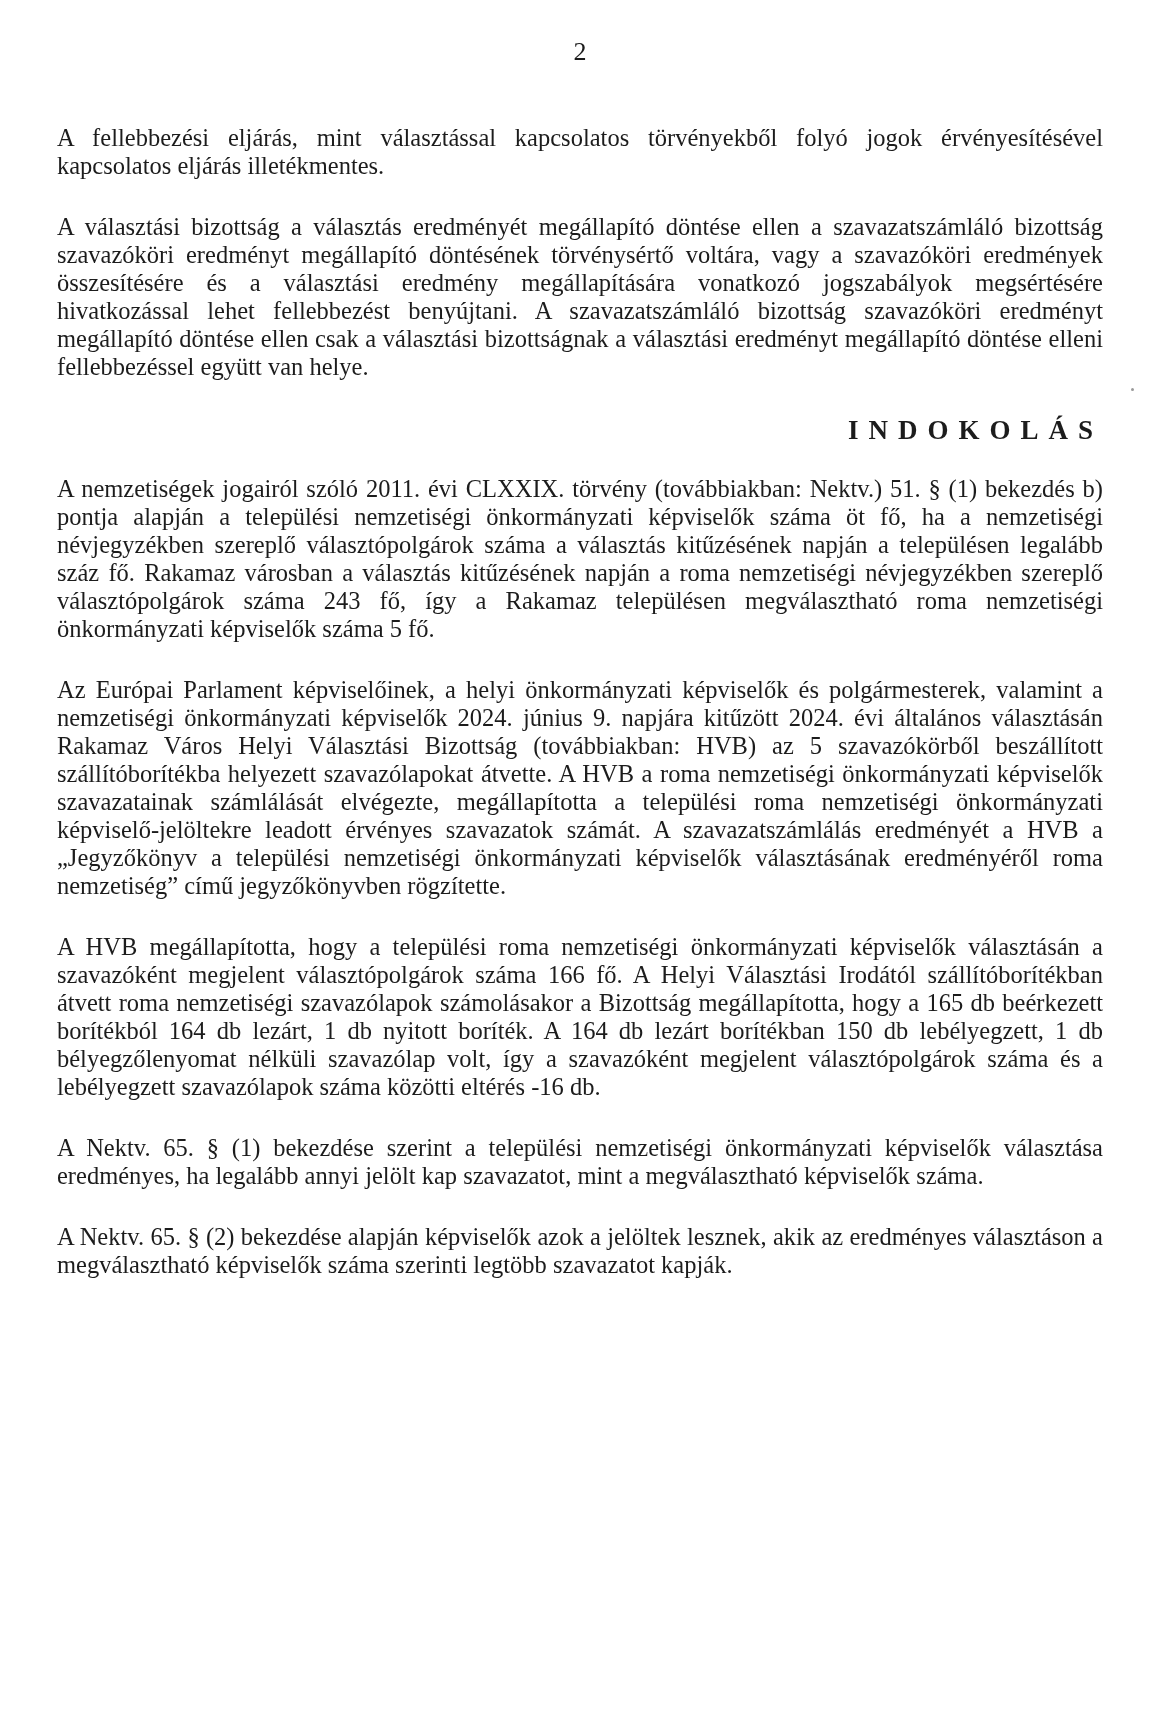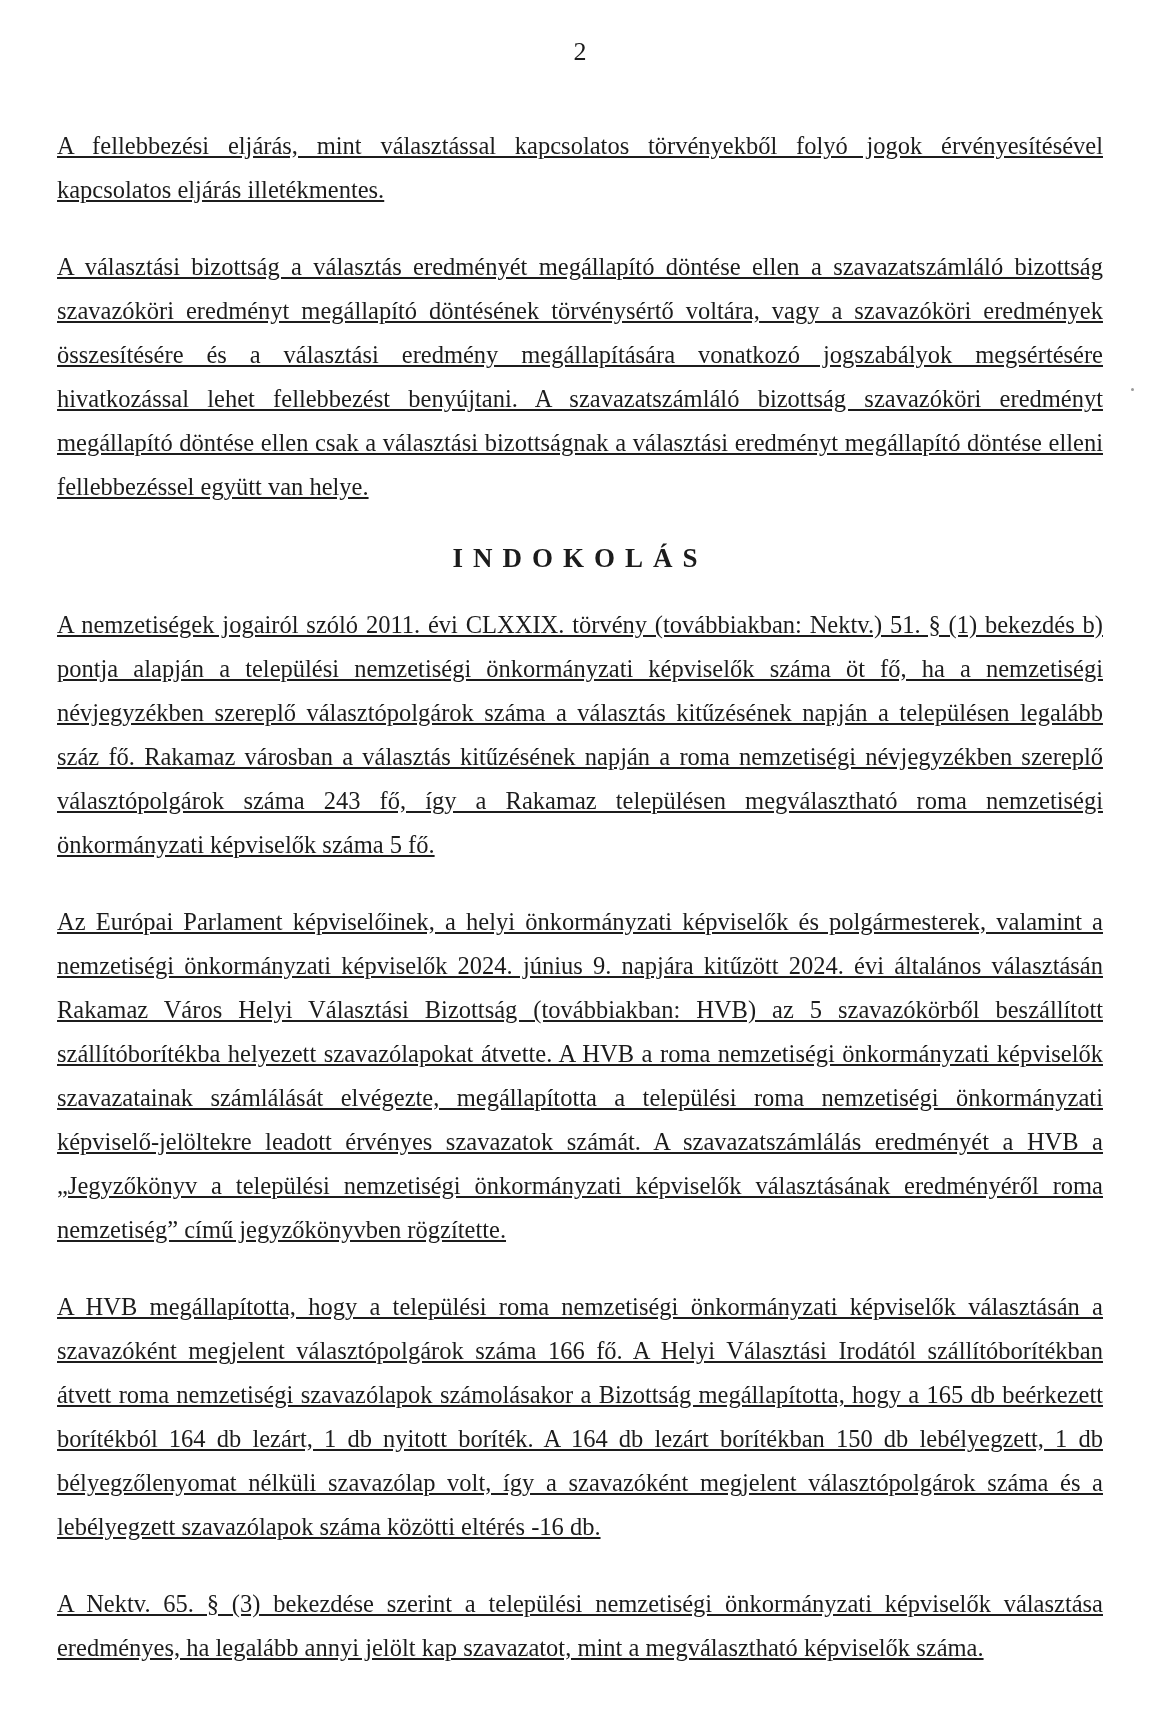--- a/index.html
+++ b/index.html
@@ -30,27 +30,26 @@
     width: 1046px;
   }
   .page-number {
     text-align: center;
     font-size: 26px;
     line-height: 32px;
     margin: 0 0 56px 0;
   }
   p.body-para {
     font-size: 24.5px;
-    line-height: 44px;
+    line-height: 28px;
     text-align: justify;
     margin: 0 0 33px 0;
-    text-decoration: underline;
   }
   h2.heading {
-    text-align: center;
+    text-align: right;
     font-size: 27px;
     line-height: 32px;
     font-weight: bold;
     letter-spacing: 10px;
     margin: 10px 0 29px 0;
   }
   .artifact-dot {
     position: absolute;
     left: 1131px;
     top: 388px;
@@ -73,20 +72,21 @@
     <p class="body-para">A választási bizottság a választás eredményét megállapító döntése ellen a szavazatszámláló bizottság szavazóköri eredményt megállapító döntésének törvénysértő voltára, vagy a szavazóköri eredmények összesítésére és a választási eredmény megállapítására vonatkozó jogszabályok megsértésére hivatkozással lehet fellebbezést benyújtani. A szavazatszámláló bizottság szavazóköri eredményt megállapító döntése ellen csak a választási bizottságnak a választási eredményt megállapító döntése elleni fellebbezéssel együtt van helye.</p>
 
     <h2 class="heading">INDOKOLÁS</h2>
 
     <p class="body-para">A nemzetiségek jogairól szóló 2011. évi CLXXIX. törvény (továbbiakban: Nektv.) 51. § (1) bekezdés b) pontja alapján a települési nemzetiségi önkormányzati képviselők száma öt fő, ha a nemzetiségi névjegyzékben szereplő választópolgárok száma a választás kitűzésének napján a településen legalább száz fő. Rakamaz városban a választás kitűzésének napján a roma nemzetiségi névjegyzékben szereplő választópolgárok száma 243 fő, így a Rakamaz településen megválasztható roma nemzetiségi önkormányzati képviselők száma 5 fő.</p>
 
     <p class="body-para">Az Európai Parlament képviselőinek, a helyi önkormányzati képviselők és polgármesterek, valamint a nemzetiségi önkormányzati képviselők 2024. június 9. napjára kitűzött 2024. évi általános választásán Rakamaz Város Helyi Választási Bizottság (továbbiakban: HVB) az 5 szavazókörből beszállított szállítóborítékba helyezett szavazólapokat átvette. A HVB a roma nemzetiségi önkormányzati képviselők szavazatainak számlálását elvégezte, megállapította a települési roma nemzetiségi önkormányzati képviselő-jelöltekre leadott érvényes szavazatok számát. A szavazatszámlálás eredményét a HVB a „Jegyzőkönyv a települési nemzetiségi önkormányzati képviselők választásának eredményéről roma nemzetiség” című jegyzőkönyvben rögzítette.</p>
 
     <p class="body-para">A HVB megállapította, hogy a települési roma nemzetiségi önkormányzati képviselők választásán a szavazóként megjelent választópolgárok száma 166 fő. A Helyi Választási Irodától szállítóborítékban átvett roma nemzetiségi szavazólapok számolásakor a Bizottság megállapította, hogy a 165 db beérkezett borítékból 164 db lezárt, 1 db nyitott boríték. A 164 db lezárt borítékban 150 db lebélyegzett, 1 db bélyegzőlenyomat nélküli szavazólap volt, így a szavazóként megjelent választópolgárok száma és a lebélyegzett szavazólapok száma közötti eltérés -16 db.</p>
 
-    <p class="body-para">A Nektv. 65. § (3) bekezdése szerint a települési nemzetiségi önkormányzati képviselők választása eredményes, ha legalább annyi jelölt kap szavazatot, mint a megválasztható képviselők száma.</p>
+    <p class="body-para">A Nektv. 65. § (1) bekezdése szerint a települési nemzetiségi önkormányzati képviselők választása eredményes, ha legalább annyi jelölt kap szavazatot, mint a megválasztható képviselők száma.</p>
 
 
+    <p class="body-para">A Nektv. 65. § (2) bekezdése alapján képviselők azok a jelöltek lesznek, akik az eredményes választáson a megválasztható képviselők száma szerinti legtöbb szavazatot kapják.</p>
 
   </div>
 
   <div class="artifact-dot"></div>
 </div>
 
 </body></html>

